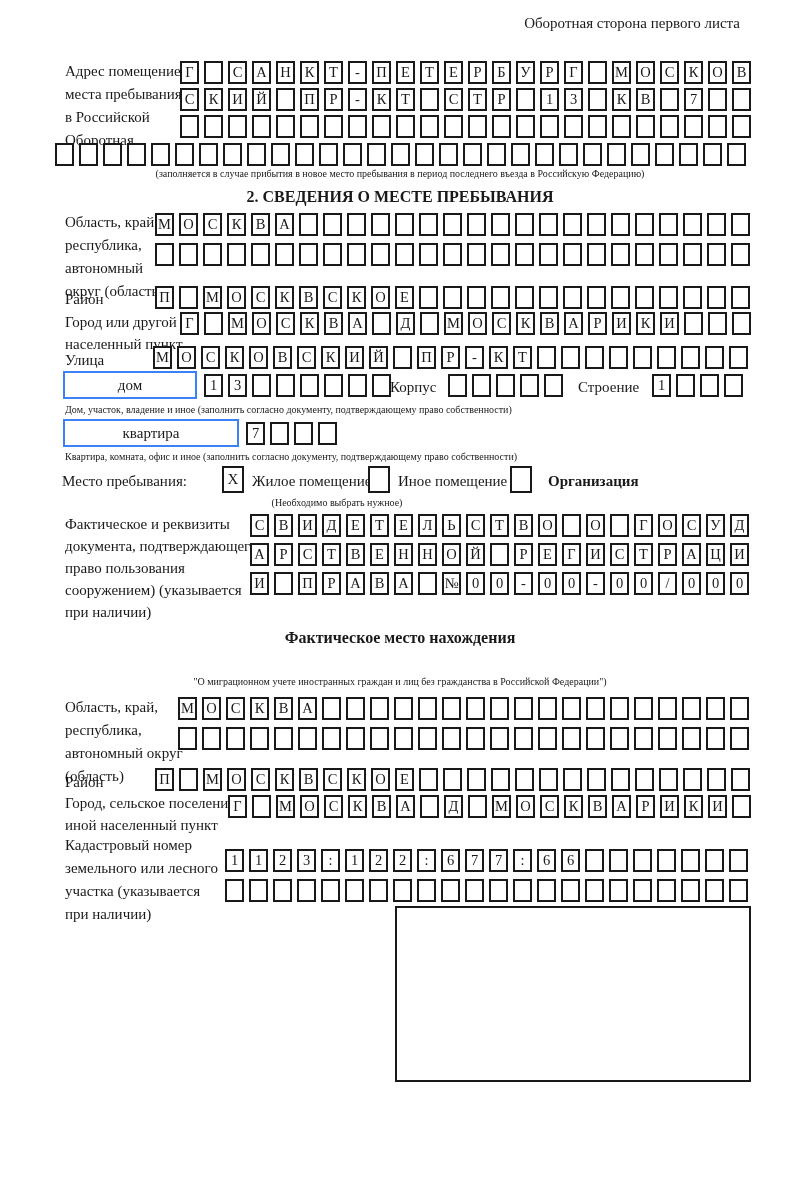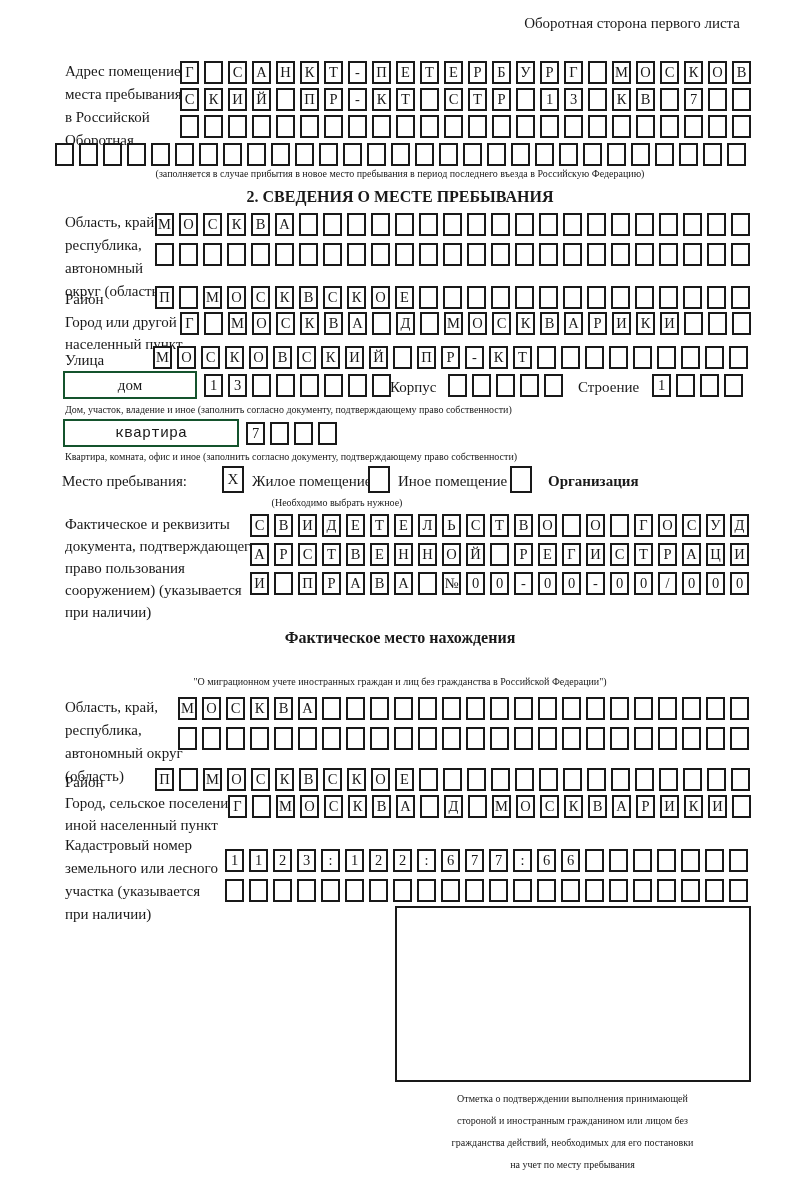--- a/index.html
+++ b/index.html
@@ -7,21 +7,21 @@
         font-family:"Liberation Serif","DejaVu Serif",serif;color:#191919;}
   .abs{position:absolute;}
   .title{font-size:15px;}
   .lbl{font-size:15px;line-height:23px;white-space:nowrap;}
   .note{font-size:10px;white-space:nowrap;}
   .heading{font-size:16px;font-weight:bold;text-align:center;width:800px;}
   .boxrow{white-space:nowrap;height:23px;}
   .cell{display:inline-block;width:19px;height:23px;box-sizing:border-box;border:2px solid #191919;
         margin-right:5px;text-align:center;font-size:14.5px;line-height:19px;vertical-align:top;
         font-family:"Liberation Serif","DejaVu Serif",serif;background:#fff;}
-  .longbox{box-sizing:border-box;border:2px solid #14532d;text-align:center;font-size:15px;background:#fff;}
+  .longbox{box-sizing:border-box;border:2px solid #3b82f6;text-align:center;font-size:15px;background:#fff;}
   .chk{box-sizing:border-box;width:22px;height:27px;border:2px solid #191919;text-align:center;
        font-size:15px;line-height:23px;background:#fff;}
   .stampbox{box-sizing:border-box;border:2px solid #191919;background:#fff;}
   .center{text-align:center;}
 </style>
 </head>
 <body>
 
 <div class="page">
 
@@ -63,21 +63,21 @@
   <div class="abs boxrow" style="left:153px;top:346px;"><span class="cell">М</span><span class="cell">О</span><span class="cell">С</span><span class="cell">К</span><span class="cell">О</span><span class="cell">В</span><span class="cell">С</span><span class="cell">К</span><span class="cell">И</span><span class="cell">Й</span><span class="cell"></span><span class="cell">П</span><span class="cell">Р</span><span class="cell">-</span><span class="cell">К</span><span class="cell">Т</span><span class="cell"></span><span class="cell"></span><span class="cell"></span><span class="cell"></span><span class="cell"></span><span class="cell"></span><span class="cell"></span><span class="cell"></span><span class="cell"></span></div>
 
   <div class="abs longbox" style="left:63px;top:371px;width:134px;height:28px;line-height:25px;">дом</div>
   <div class="abs boxrow" style="left:204px;top:374px;"><span class="cell">1</span><span class="cell">3</span><span class="cell"></span><span class="cell"></span><span class="cell"></span><span class="cell"></span><span class="cell"></span><span class="cell"></span></div>
   <div class="abs lbl" style="left:390px;top:376px;">Корпус</div>
   <div class="abs boxrow" style="left:448px;top:374px;"><span class="cell"></span><span class="cell"></span><span class="cell"></span><span class="cell"></span><span class="cell"></span></div>
   <div class="abs lbl" style="left:578px;top:376px;">Строение</div>
   <div class="abs boxrow" style="left:652px;top:374px;"><span class="cell">1</span><span class="cell"></span><span class="cell"></span><span class="cell"></span></div>
   <div class="abs note" style="left:65px;top:404px;">Дом, участок, владение и иное (заполнить согласно документу, подтверждающему право собственности)</div>
 
-  <div class="abs longbox" style="left:63px;top:419px;width:176px;height:28px;line-height:25px;font-family:Liberation Mono, monospace;">квартира</div>
+  <div class="abs longbox" style="left:63px;top:419px;width:176px;height:28px;line-height:25px;">квартира</div>
   <div class="abs boxrow" style="left:246px;top:422px;"><span class="cell">7</span><span class="cell"></span><span class="cell"></span><span class="cell"></span></div>
   <div class="abs note" style="left:65px;top:451px;">Квартира, комната, офис и иное (заполнить согласно документу, подтверждающему право собственности)</div>
 
   <div class="abs lbl" style="left:62px;top:470px;">Место пребывания:</div>
   <div class="abs chk" style="left:222px;top:466px;">X</div>
   <div class="abs lbl" style="left:252px;top:470px;">Жилое помещение</div>
   <div class="abs chk" style="left:368px;top:466px;"></div>
   <div class="abs lbl" style="left:398px;top:470px;">Иное помещение</div>
   <div class="abs chk" style="left:510px;top:466px;"></div>
   <div class="abs lbl" style="left:548px;top:470px;font-weight:bold;">Организация</div>
@@ -118,20 +118,14 @@
   <div class="abs lbl" style="left:65px;top:834px;">
     <div>Кадастровый номер</div>
     <div>земельного или лесного</div>
     <div>участка (указывается</div>
     <div>при наличии)</div>
   </div>
   <div class="abs boxrow" style="left:225px;top:849px;"><span class="cell">1</span><span class="cell">1</span><span class="cell">2</span><span class="cell">3</span><span class="cell">:</span><span class="cell">1</span><span class="cell">2</span><span class="cell">2</span><span class="cell">:</span><span class="cell">6</span><span class="cell">7</span><span class="cell">7</span><span class="cell">:</span><span class="cell">6</span><span class="cell">6</span><span class="cell"></span><span class="cell"></span><span class="cell"></span><span class="cell"></span><span class="cell"></span><span class="cell"></span><span class="cell"></span></div>
   <div class="abs boxrow" style="left:225px;top:879px;"><span class="cell"></span><span class="cell"></span><span class="cell"></span><span class="cell"></span><span class="cell"></span><span class="cell"></span><span class="cell"></span><span class="cell"></span><span class="cell"></span><span class="cell"></span><span class="cell"></span><span class="cell"></span><span class="cell"></span><span class="cell"></span><span class="cell"></span><span class="cell"></span><span class="cell"></span><span class="cell"></span><span class="cell"></span><span class="cell"></span><span class="cell"></span><span class="cell"></span></div>
 
   <div class="abs stampbox" style="left:395px;top:906px;width:356px;height:176px;"></div>
-  <div class="abs note center" style="left:380px;top:1088px;width:385px;line-height:22px;white-space:normal;">
-    <div>Отметка о подтверждении выполнения принимающей</div>
-    <div>стороной и иностранным гражданином или лицом без</div>
-    <div>гражданства действий, необходимых для его постановки</div>
-    <div>на учет по месту пребывания</div>
-  </div>
 
 </div>
 
 </body></html>

